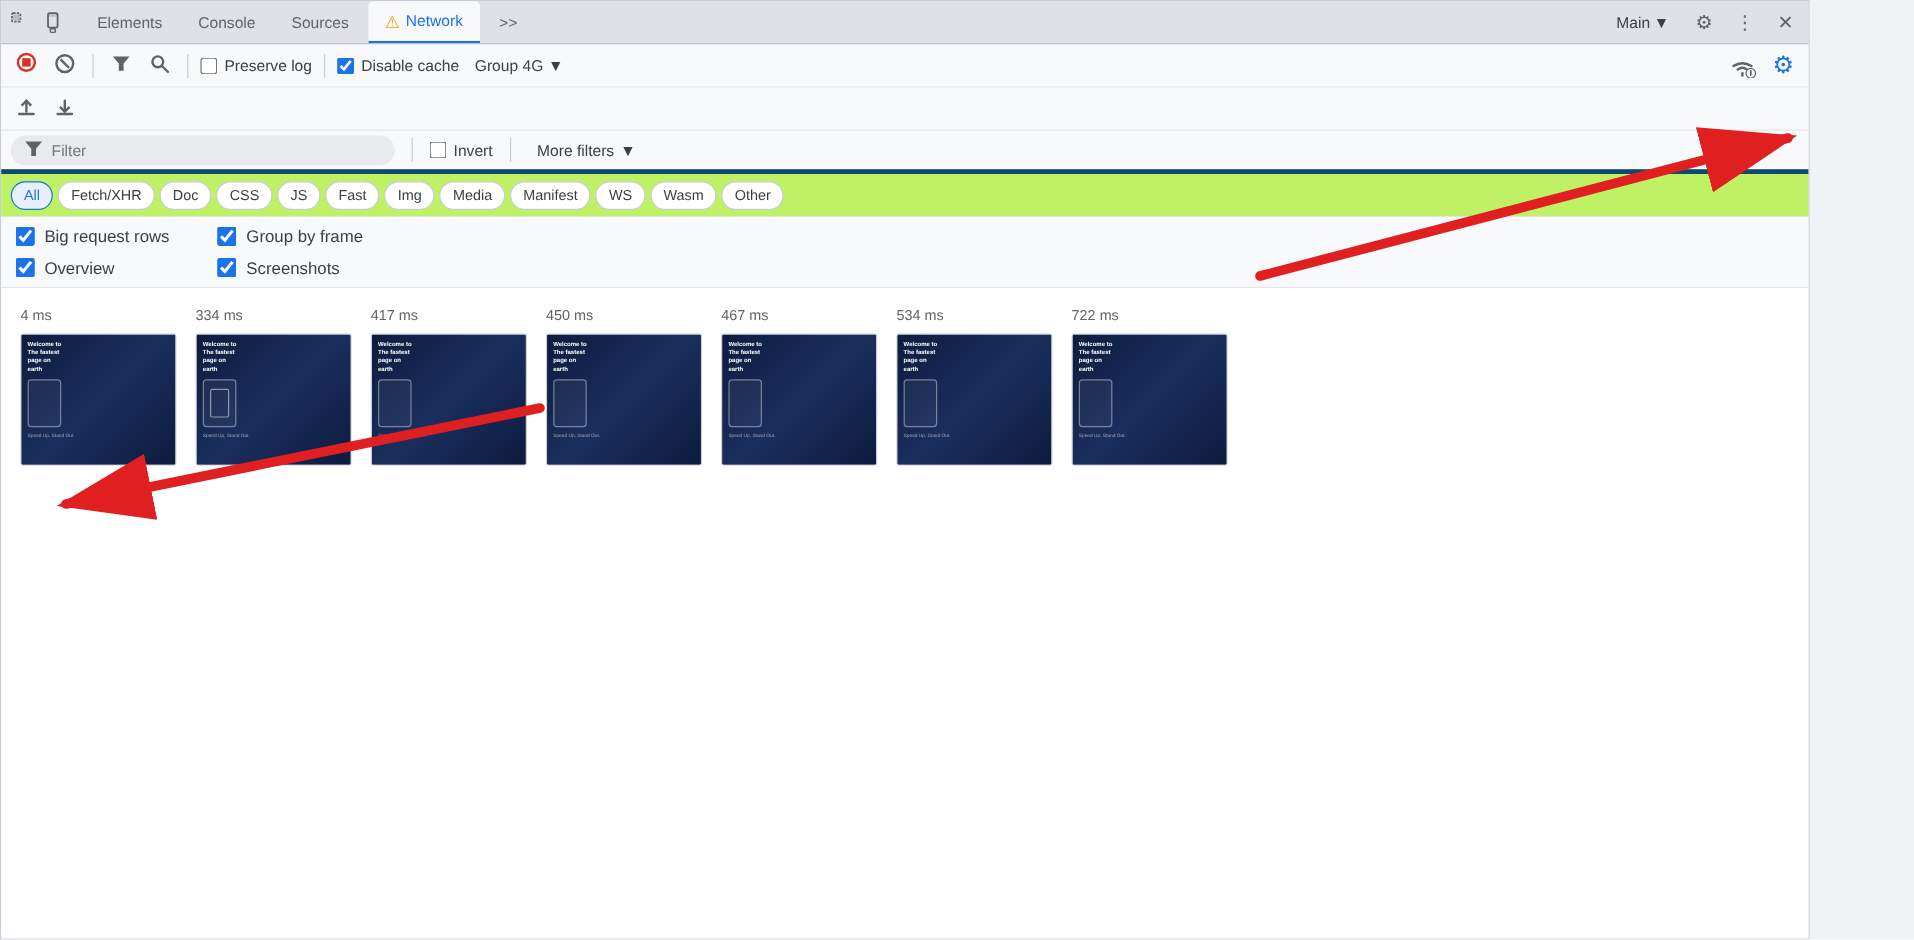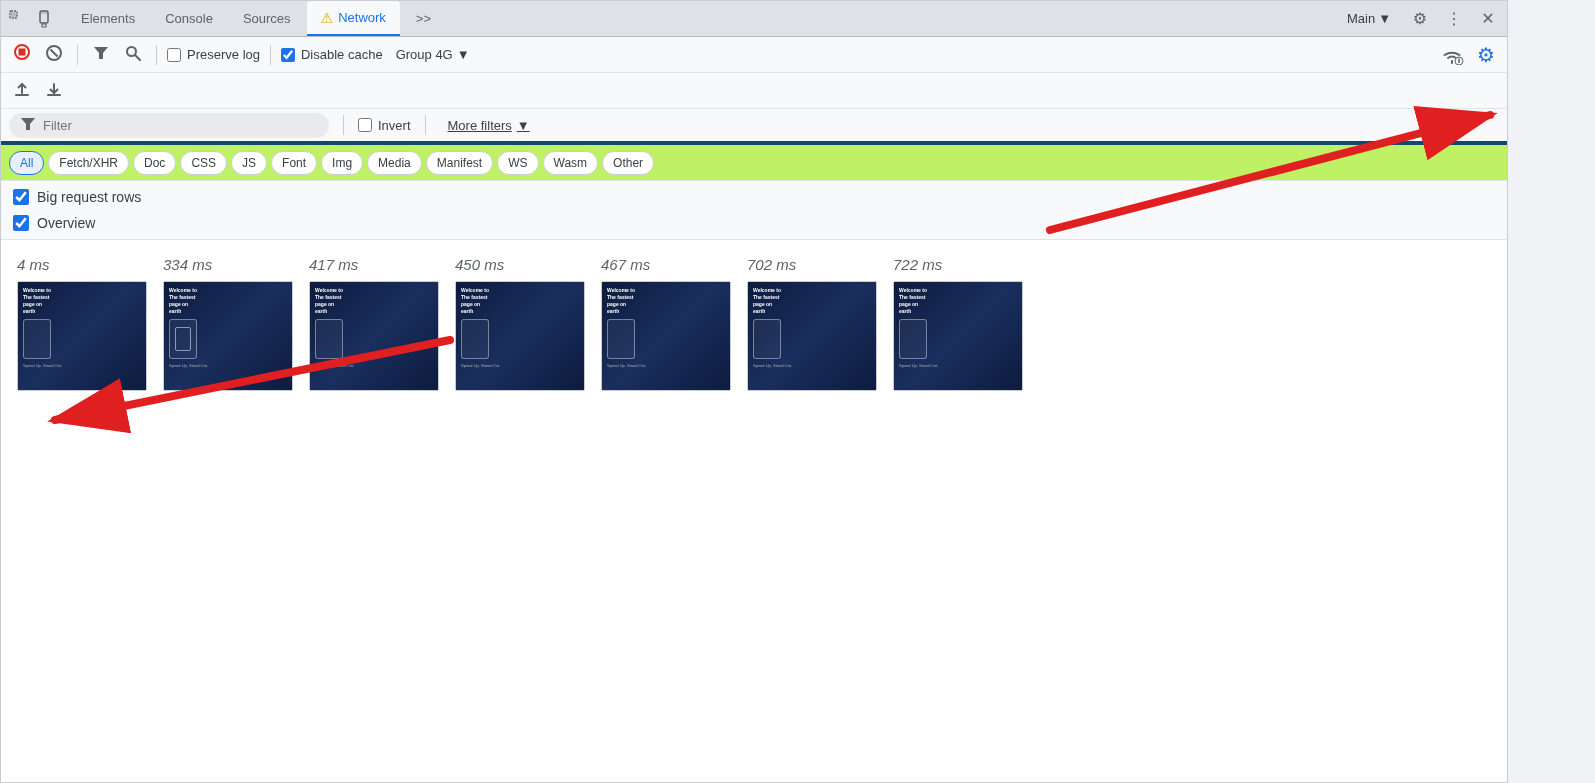--- a/index.html
+++ b/index.html
@@ -259,21 +259,20 @@
 
     .more-filters-btn {
       display: flex;
       align-items: center;
       gap: 5px;
       cursor: pointer;
       font-size: 13px;
       color: #3c4043;
       padding: 3px 8px;
       border-radius: 3px;
-      text-decoration: underline;
     }
 
     
     .type-filter-row {
       display: flex;
       align-items: center;
       background: #bef264;
       border-bottom: 1px solid #e0e3e8;
       height: 36px;
       padding: 0 8px;
@@ -351,25 +350,24 @@
       overflow-y: auto;
     }
 
     .screenshot-timestamps {
       display: flex;
       gap: 16px;
       margin-bottom: 8px;
     }
 
     .screenshot-timestamp {
-      font-size: 15px;
+      font-size: 12px;
       color: #5f6368;
       width: 130px;
       text-align: left;
-      font-style: italic;
     }
 
     .screenshot-thumbnails {
       display: flex;
       gap: 16px;
     }
 
     .screenshot-thumb {
       width: 130px;
       height: 110px;
@@ -573,21 +571,21 @@
         <span>▼</span>
       </div>
     </div>
 
     <div class="type-filter-row">
       <button class="type-btn active">All</button>
       <button class="type-btn">Fetch/XHR</button>
       <button class="type-btn">Doc</button>
       <button class="type-btn">CSS</button>
       <button class="type-btn">JS</button>
-      <button class="type-btn">Font</button>
+      <button class="type-btn">Fast</button>
       <button class="type-btn">Img</button>
       <button class="type-btn">Media</button>
       <button class="type-btn">Manifest</button>
       <button class="type-btn">WS</button>
       <button class="type-btn">Wasm</button>
       <button class="type-btn">Other</button>
     </div>
 
     <div class="options-row">
       <div class="options-left">
@@ -597,30 +595,44 @@
             <span>Big request rows</span>
           </label>
         </div>
         <div class="option-group">
           <label>
             <input type="checkbox" checked="" style="">
             <span>Overview</span>
           </label>
         </div>
       </div>
+      <div class="options-right">
+        <div class="option-group">
+          <label>
+            <input type="checkbox" checked="" style="">
+            <span>Group by frame</span>
+          </label>
+        </div>
+        <div class="option-group">
+          <label>
+            <input type="checkbox" checked="" style="">
+            <span>Screenshots</span>
+          </label>
+        </div>
+      </div>
     </div>
 
     <div class="screenshots-area">
       <div class="screenshot-timestamps">
         <span class="screenshot-timestamp">4 ms</span>
         <span class="screenshot-timestamp">334 ms</span>
         <span class="screenshot-timestamp">417 ms</span>
         <span class="screenshot-timestamp">450 ms</span>
         <span class="screenshot-timestamp">467 ms</span>
-        <span class="screenshot-timestamp">702 ms</span>
+        <span class="screenshot-timestamp">534 ms</span>
         <span class="screenshot-timestamp">722 ms</span>
       </div>
       <div class="screenshot-thumbnails">
 
         <div class="screenshot-thumb">
           <div class="screenshot-thumb-inner">
             <div style="padding:5px;">
               <div style="color:#fff;font-size:5px;font-weight:bold;line-height:1.4;">Welcome to<br>The fastest<br>page on<br>earth</div>
               <div style="width:28px;height:40px;border:1.5px solid rgba(255,255,255,0.4);border-radius:3px;margin:4px 0;background:rgba(255,255,255,0.05);"></div>
               <div style="color:#aaa;font-size:4px;text-align:left;">Speed Up, Stand Out.</div>

